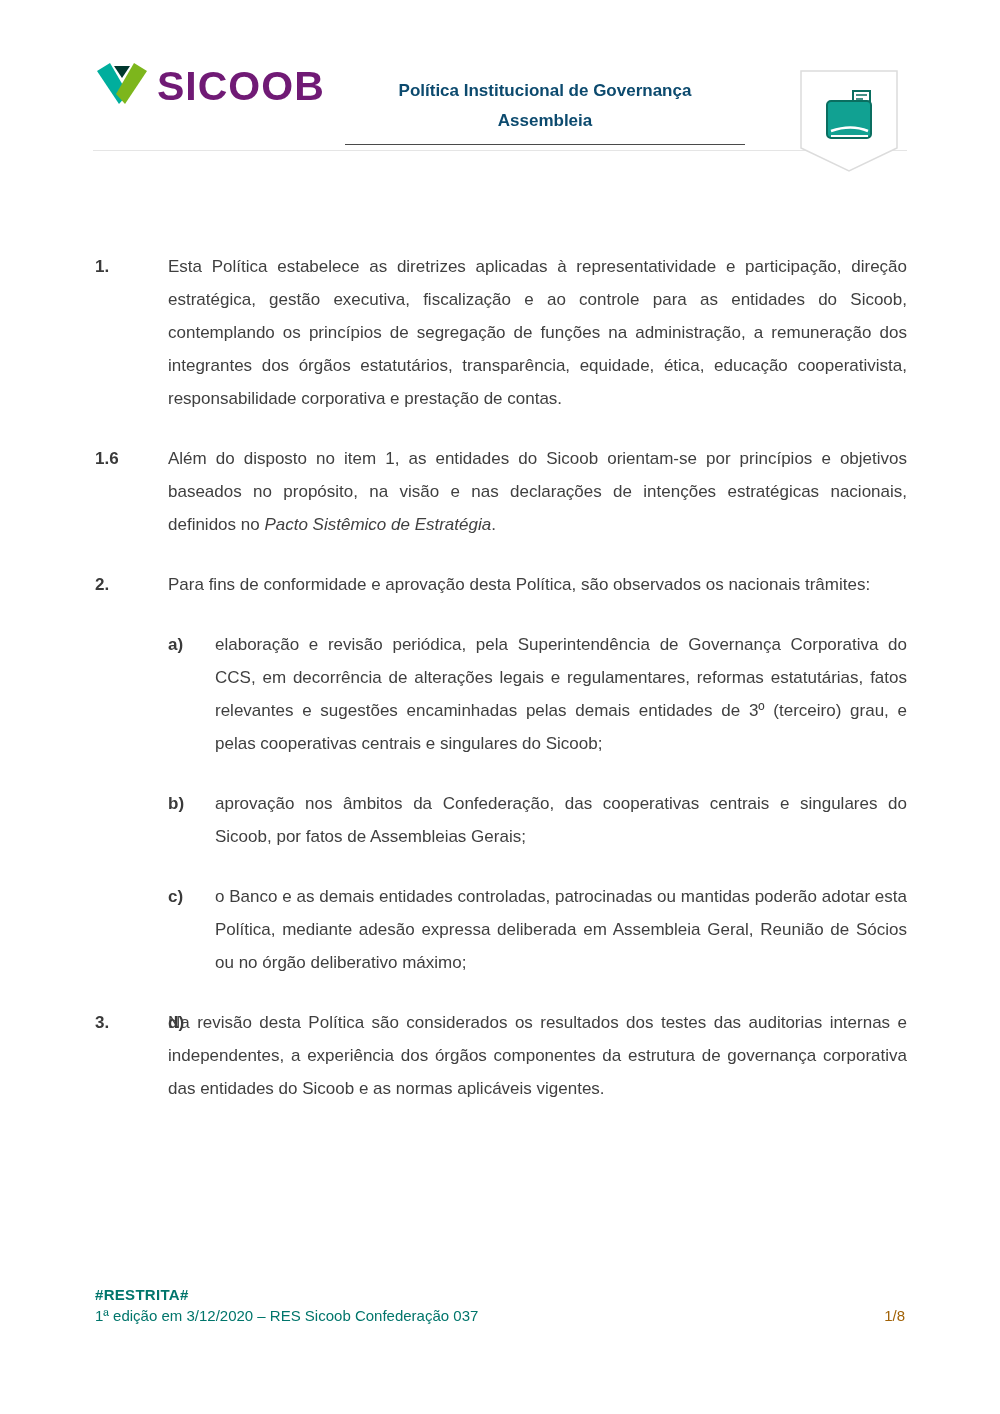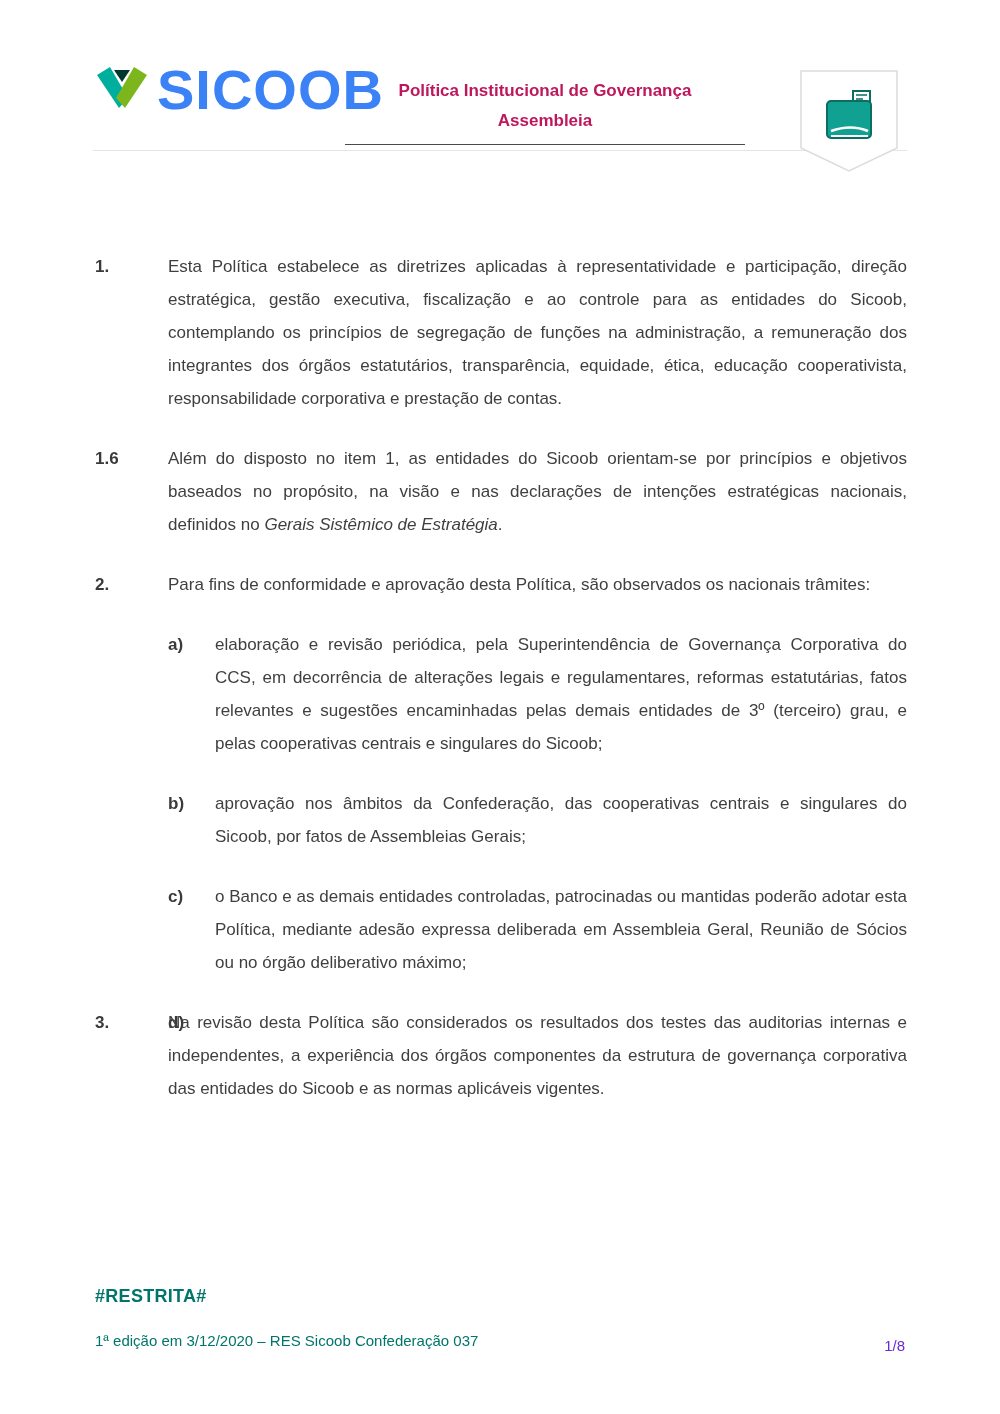--- a/index.html
+++ b/index.html
@@ -13,34 +13,34 @@
     overflow:hidden;
   }
 
   
   .logo{
     position:absolute;
     left:95px; top:62px;
     display:flex; align-items:center; gap:8px;
   }
   .logo .wordmark{
-    font-size:56px;
+    font-size:41px;
     font-weight:700;
     letter-spacing:1px;
-    color:#3b82f6;
+    color:#701a75;
     line-height:1;
   }
   .doc-title{
     position:absolute;
     left:345px; top:76px;
     width:400px;
     text-align:center;
     font-size:17px;
     font-weight:700;
-    color:#be185d;
+    color:#0c4a6e;
     line-height:30px;
     border-bottom:1.5px solid #4a4a4a;
     padding-bottom:8px;
   }
   .header-divider{
     position:absolute;
     left:93px; right:93px; top:150px;
     height:1px; background:#e5e5e5;
   }
   .badge{
@@ -77,31 +77,31 @@
 
   
   .footer{
     position:absolute;
     left:95px; right:95px; top:1286px;
     font-size:15px;
   }
   .restricted{
     font-weight:700;
     color:#00756B;
-    font-size:18px;
+    font-size:15px;
     letter-spacing:.3px;
-    margin-bottom:20px;
+    margin-bottom:4px;
   }
   .footer-row{
     display:flex;
     justify-content:space-between;
-    align-items:center;
+    align-items:flex-start;
   }
   .edition{ color:#00756B; }
-  .pageno{ color:#6d28d9;margin-top:10px; }
+  .pageno{ color:#a16207; }
 </style>
 </head>
 <body>
 
 <div class="page">
 
   <div class="logo">
     <span>
       <svg width="54" height="44" viewBox="0 0 54 44" aria-hidden="true">
         <polygon points="2,9 15,1 33,32 24,42" fill="#00AE9D"></polygon>
@@ -132,21 +132,21 @@
 
   <div class="doc-body">
 
     <div class="para l1">
       <span class="num">1.</span>
       <span class="ptext">Esta Política estabelece as diretrizes aplicadas à representatividade e participação, direção estratégica, gestão executiva, fiscalização e ao controle para as entidades do Sicoob, contemplando os princípios de segregação de funções na administração, a remuneração dos integrantes dos órgãos estatutários, transparência, equidade, ética, educação cooperativista, responsabilidade corporativa e prestação de contas.</span>
     </div>
 
     <div class="para l1">
       <span class="num">1.6</span>
-      <span class="ptext"><span>Além do disposto no item 1, as entidades do Sicoob orientam-se por princípios e objetivos baseados no propósito, na visão e nas declarações de intenções estratégicas nacionais, definidos no </span><i>Gerais Sistêmico de Estratégia</i><span>.</span></span>
+      <span class="ptext"><span>Além do disposto no item 1, as entidades do Sicoob orientam-se por princípios e objetivos baseados no propósito, na visão e nas declarações de intenções estratégicas nacionais, definidos no </span><i>Pacto Sistêmico de Estratégia</i><span>.</span></span>
     </div>
 
     <div class="para l1">
       <span class="num">2.</span>
       <span class="ptext">Para fins de conformidade e aprovação desta Política, são observados os nacionais trâmites:</span>
     </div>
 
     <div class="para l2">
       <span class="num">a)</span>
       <span class="ptext">elaboração e revisão periódica, pela Superintendência de Governança Corporativa do CCS, em decorrência de alterações legais e regulamentares, reformas estatutárias, fatos relevantes e sugestões encaminhadas pelas demais entidades de 3º (terceiro) grau, e pelas cooperativas centrais e singulares do Sicoob;</span>

